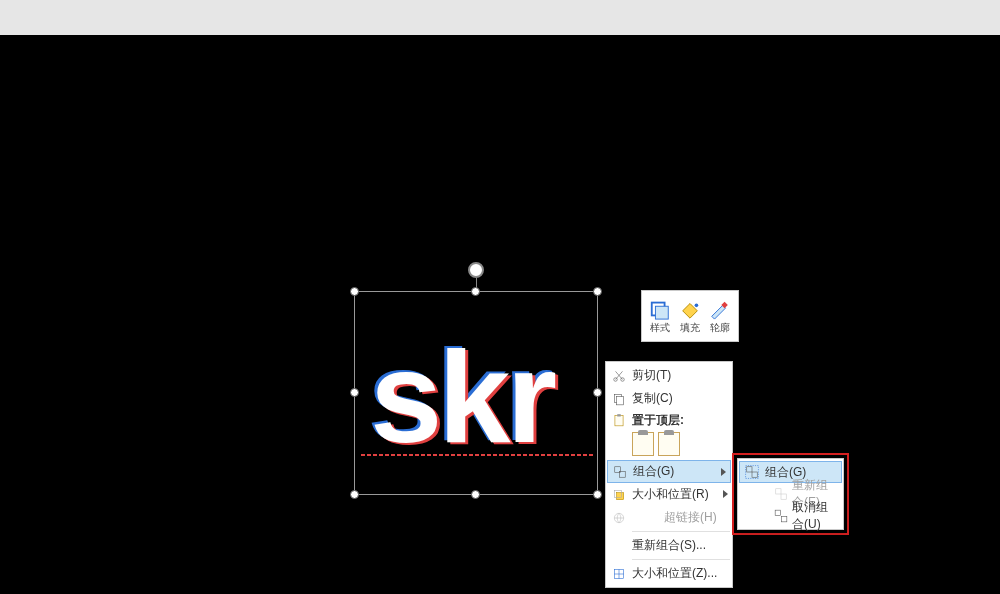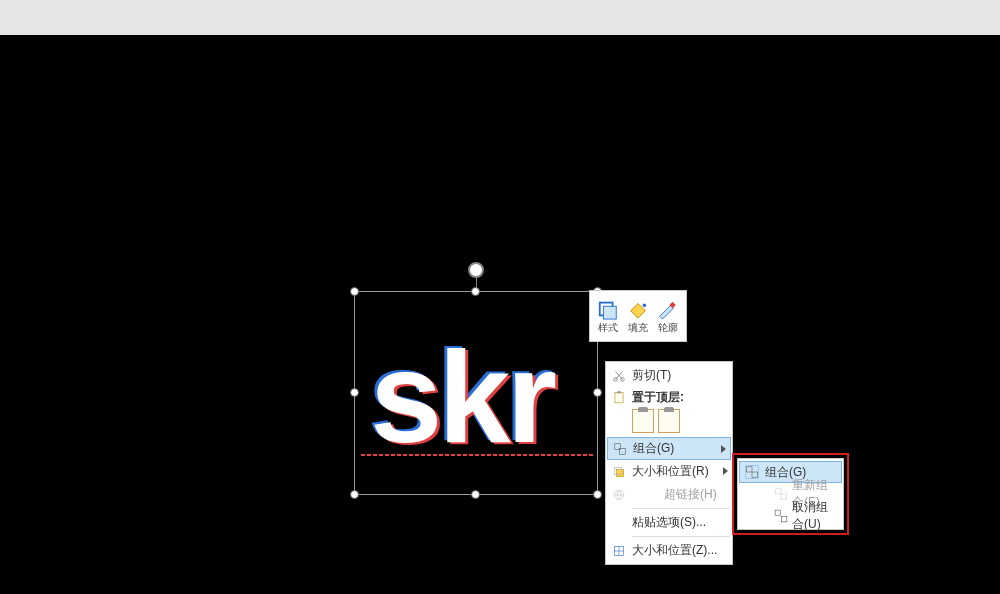--- a/index.html
+++ b/index.html
@@ -87,21 +87,21 @@
       left: 6px;
       bottom: 38px;
       width: 232px;
       height: 2px;
       background: repeating-linear-gradient(90deg, #e04040 0 4px, transparent 4px 6px);
     }
 
     
     .mini-toolbar {
       position: absolute;
-      left: 589px;
+      left: 641px;
       top: 255px;
       width: 98px;
       height: 52px;
       background: #fff;
       border: 1px solid #c9c9c9;
       display: flex;
       padding: 3px;
     }
     .mini-btn {
       flex: 1;
@@ -272,20 +272,29 @@
     <div class="ctx-item">
       <span class="ctx-icon">
         <svg width="14" height="14" viewBox="0 0 24 24">
             <circle cx="6" cy="18" r="3" fill="none" stroke="#555"></circle>
             <circle cx="18" cy="18" r="3" fill="none" stroke="#555"></circle>
             <path d="M6 18 L18 4 M18 18 L6 4" stroke="#555"></path>
           </svg>
       </span>
       <span>剪切(T)</span>
     </div>
+    <div class="ctx-item">
+      <span class="ctx-icon">
+        <svg width="14" height="14" viewBox="0 0 24 24">
+            <rect x="4" y="4" width="12" height="14" fill="#fff" stroke="#555"></rect>
+            <rect x="8" y="8" width="12" height="14" fill="#fff" stroke="#555"></rect>
+          </svg>
+      </span>
+      <span>复制(C)</span>
+    </div>
     <div class="ctx-item" style="height:20px;">
       <span class="ctx-icon">
         <svg width="14" height="14" viewBox="0 0 24 24">
             <rect x="5" y="4" width="14" height="18" fill="#fffdf2" stroke="#b58900"></rect>
             <rect x="9" y="2" width="6" height="4" fill="#999"></rect>
           </svg>
       </span>
       <span style="font-weight:600;">置于顶层:</span>
     </div>
     <div class="paste-icons">
@@ -318,21 +327,21 @@
         <svg width="14" height="14" viewBox="0 0 24 24">
             <circle cx="12" cy="12" r="8" fill="none" stroke="#bbb"></circle>
             <path d="M4 12 H20 M12 4 C8 8 8 16 12 20 M12 4 C16 8 16 16 12 20" stroke="#bbb" fill="none"></path>
           </svg>
       </span>
       <span>超链接(H)</span>
     </div>
     <div class="ctx-sep"></div>
     <div class="ctx-item">
       <span class="ctx-icon"></span>
-      <span>粘贴选项(S)...</span>
+      <span>重新组合(S)...</span>
     </div>
     <div class="ctx-sep"></div>
     <div class="ctx-item">
       <span class="ctx-icon">
         <svg width="14" height="14" viewBox="0 0 24 24">
             <rect x="4" y="4" width="16" height="16" fill="none" stroke="#2a6dd4"></rect>
             <path d="M4 12 H20 M12 4 V20" stroke="#2a6dd4"></path>
           </svg>
       </span>
       <span>大小和位置(Z)...</span>

